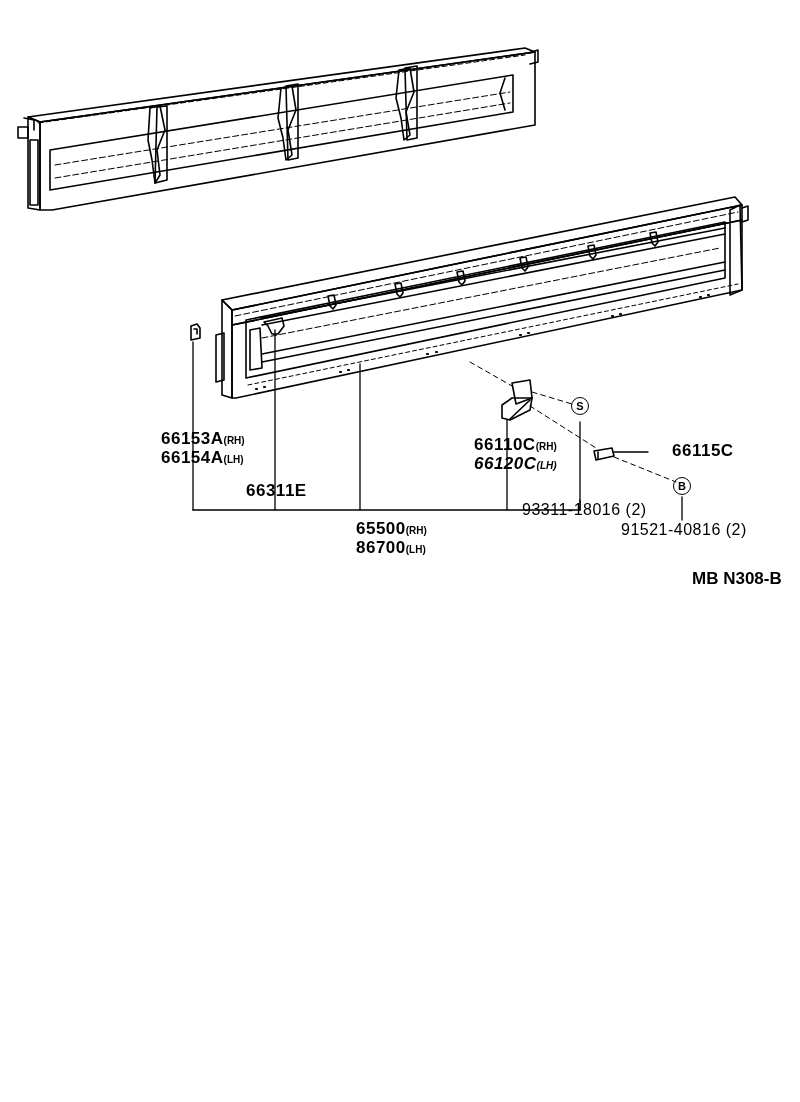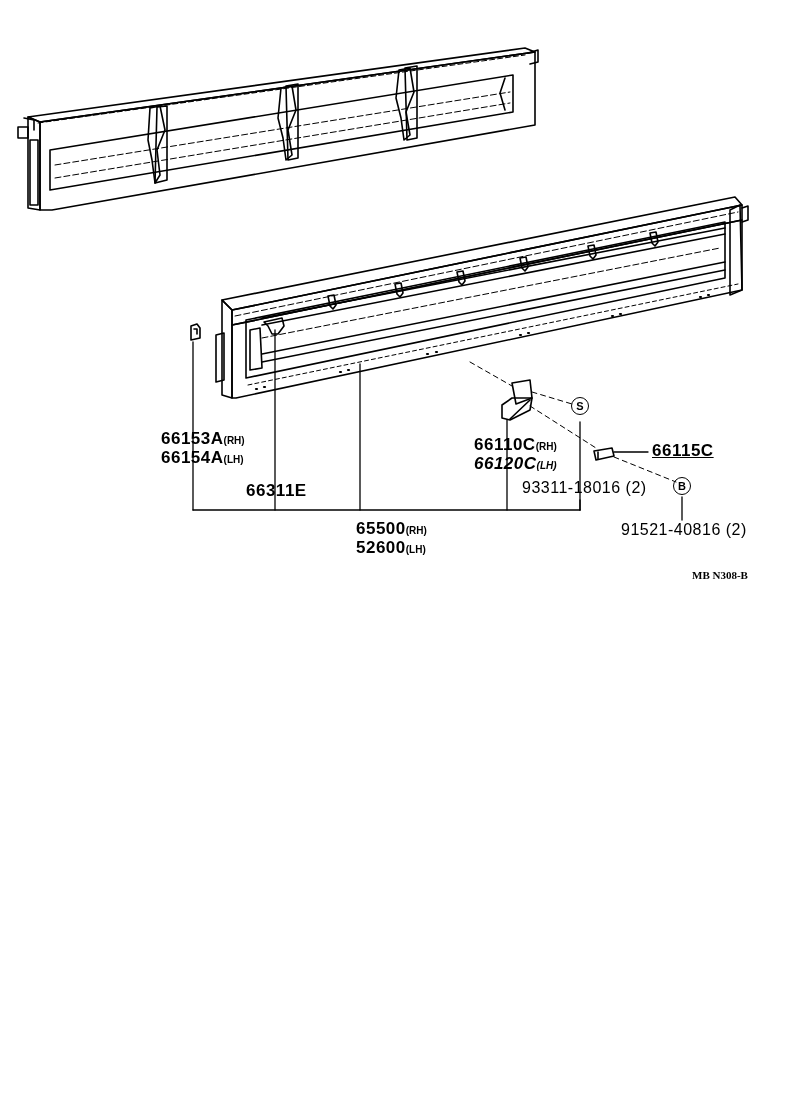--- a/index.html
+++ b/index.html
@@ -2,21 +2,21 @@
 <html><head>
   <meta charset="utf-8">
   <style>
     html, body { margin: 0; padding: 0; background: #ffffff; }
     body { width: 800px; height: 1102px; position: relative; overflow: hidden; font-family: "Liberation Sans", sans-serif; color: #000; }
     #drawing { position: absolute; left: 0; top: 0; width: 800px; height: 1102px; }
     .lbl { position: absolute; font-family: "Liberation Sans", sans-serif; font-weight: bold; font-size: 17px; line-height: 18px; white-space: nowrap; letter-spacing: 0.5px; }
     .lbl .sfx { font-size: 10px; font-weight: bold; letter-spacing: 0; }
     .lbl.light { font-weight: normal; font-size: 16px; }
     .circ { position: absolute; width: 16px; height: 16px; border: 1.5px solid #000; border-radius: 50%; font-size: 11px; font-weight: bold; text-align: center; line-height: 16px; font-family: "Liberation Sans", sans-serif; }
-    .ref { position: absolute; font-size: 11px; font-weight: bold; font-family: Liberation Serif, serif; text-align: right; }
+    .ref { position: absolute; font-size: 17px; font-weight: bold; font-family: Liberation Sans, sans-serif; text-align: right; }
   </style>
 </head>
 <body>
 
 <svg id="drawing" viewBox="0 0 800 1102" xmlns="http://www.w3.org/2000/svg" fill="none" stroke="#000" stroke-width="1.6" stroke-linejoin="round" stroke-linecap="round">
 
   <g>
 
     <path d="M28 117 L525 48 L535 52 L40 122 Z"></path>
 
@@ -146,34 +146,34 @@
 </div>
 <div class="lbl" style="left:246px; top:482px;">
   <span>66311E</span>
 </div>
 <div class="lbl" style="left:474px; top:436px;text-align:center;">
   <span>66110C</span><span class="sfx">(RH)</span>
 </div>
 <div class="lbl" style="left:474px; top:455px;font-style:italic;">
   <span>66120C</span><span class="sfx">(LH)</span>
 </div>
-<div class="lbl" style="left:652px; top:442px;text-decoration:underline;">
+<div class="lbl" style="left:672px; top:442px;">
   <span>66115C</span>
 </div>
-<div class="lbl light" style="left:522px; top:479px;">
+<div class="lbl light" style="left:522px; top:501px;">
   <span>93311-18016</span> <span>(2)</span>
 </div>
 <div class="lbl light" style="left:621px; top:521px;">
   <span>91521-40816</span> <span>(2)</span>
 </div>
 <div class="lbl" style="left:356px; top:520px;">
   <span>65500</span><span class="sfx">(RH)</span>
 </div>
 <div class="lbl" style="left:356px; top:539px;">
-  <span>52600</span><span class="sfx">(LH)</span>
+  <span>86700</span><span class="sfx">(LH)</span>
 </div>
 
 <div class="circ" style="left:571px; top:397px;">
   <span>S</span>
 </div>
 <div class="circ" style="left:673px; top:477px;">
   <span>B</span>
 </div>
 
 <div class="ref" style="left:692px; top:569px;">MB N308-B</div>

